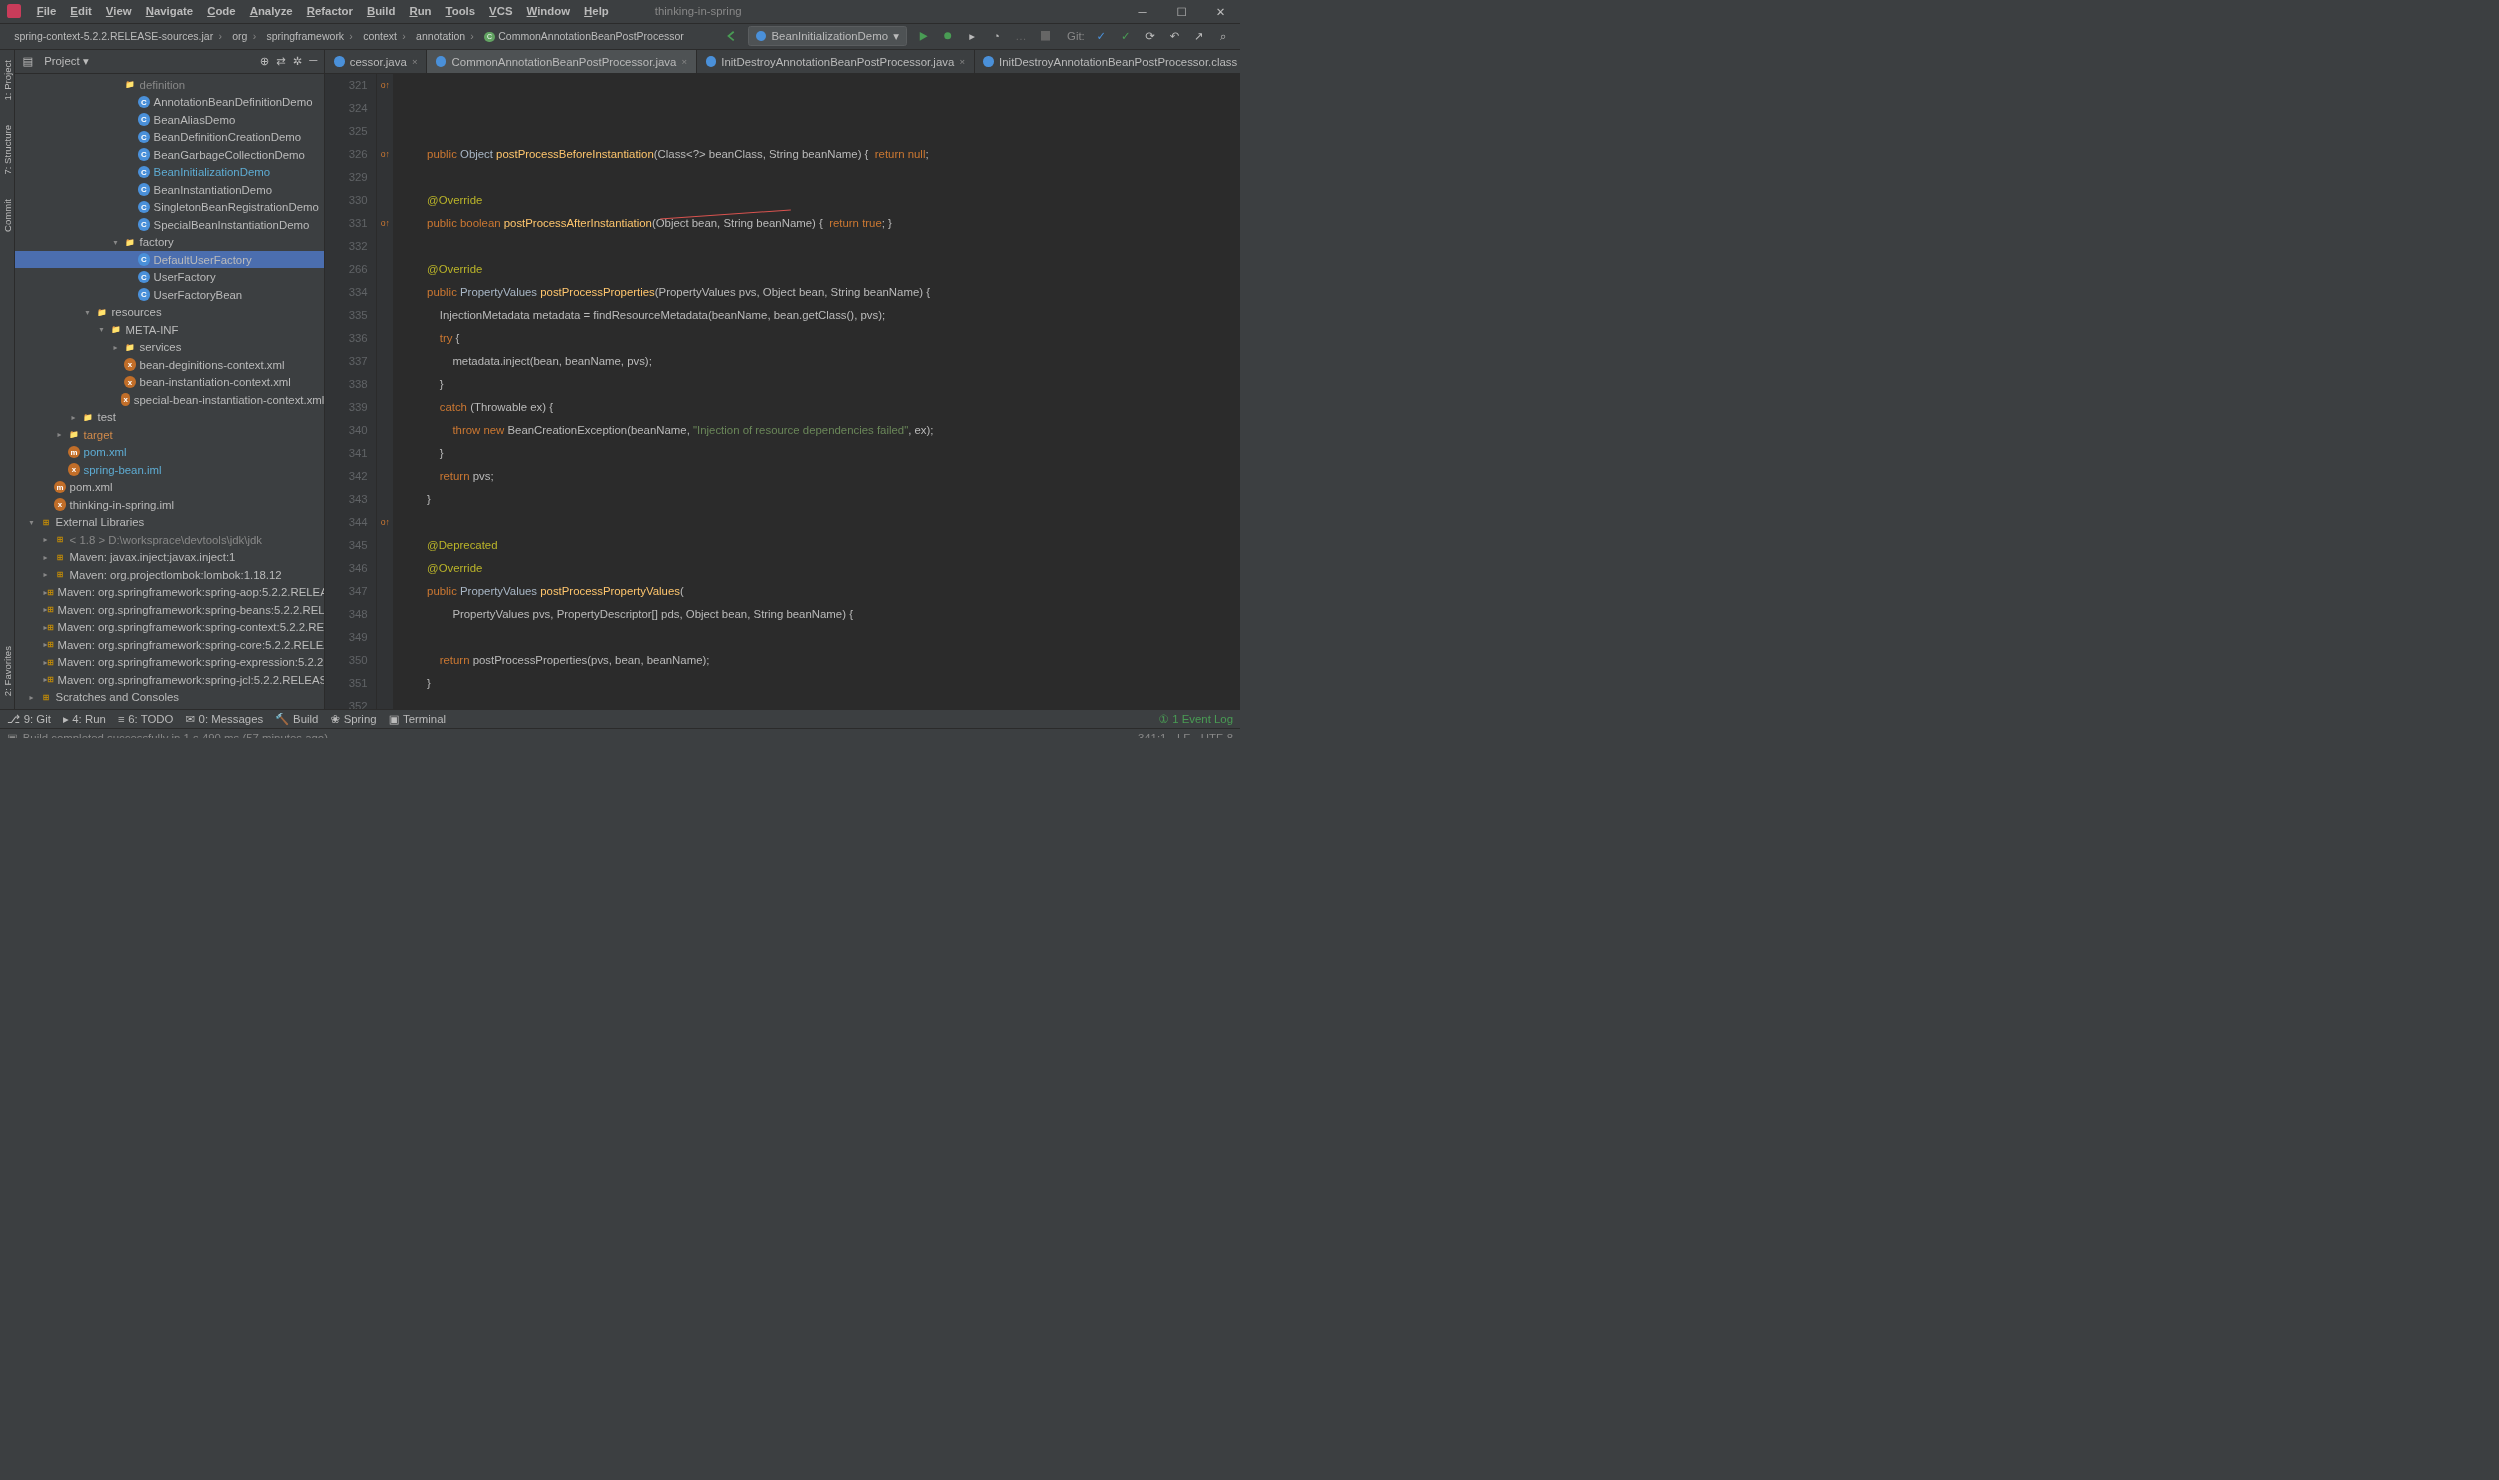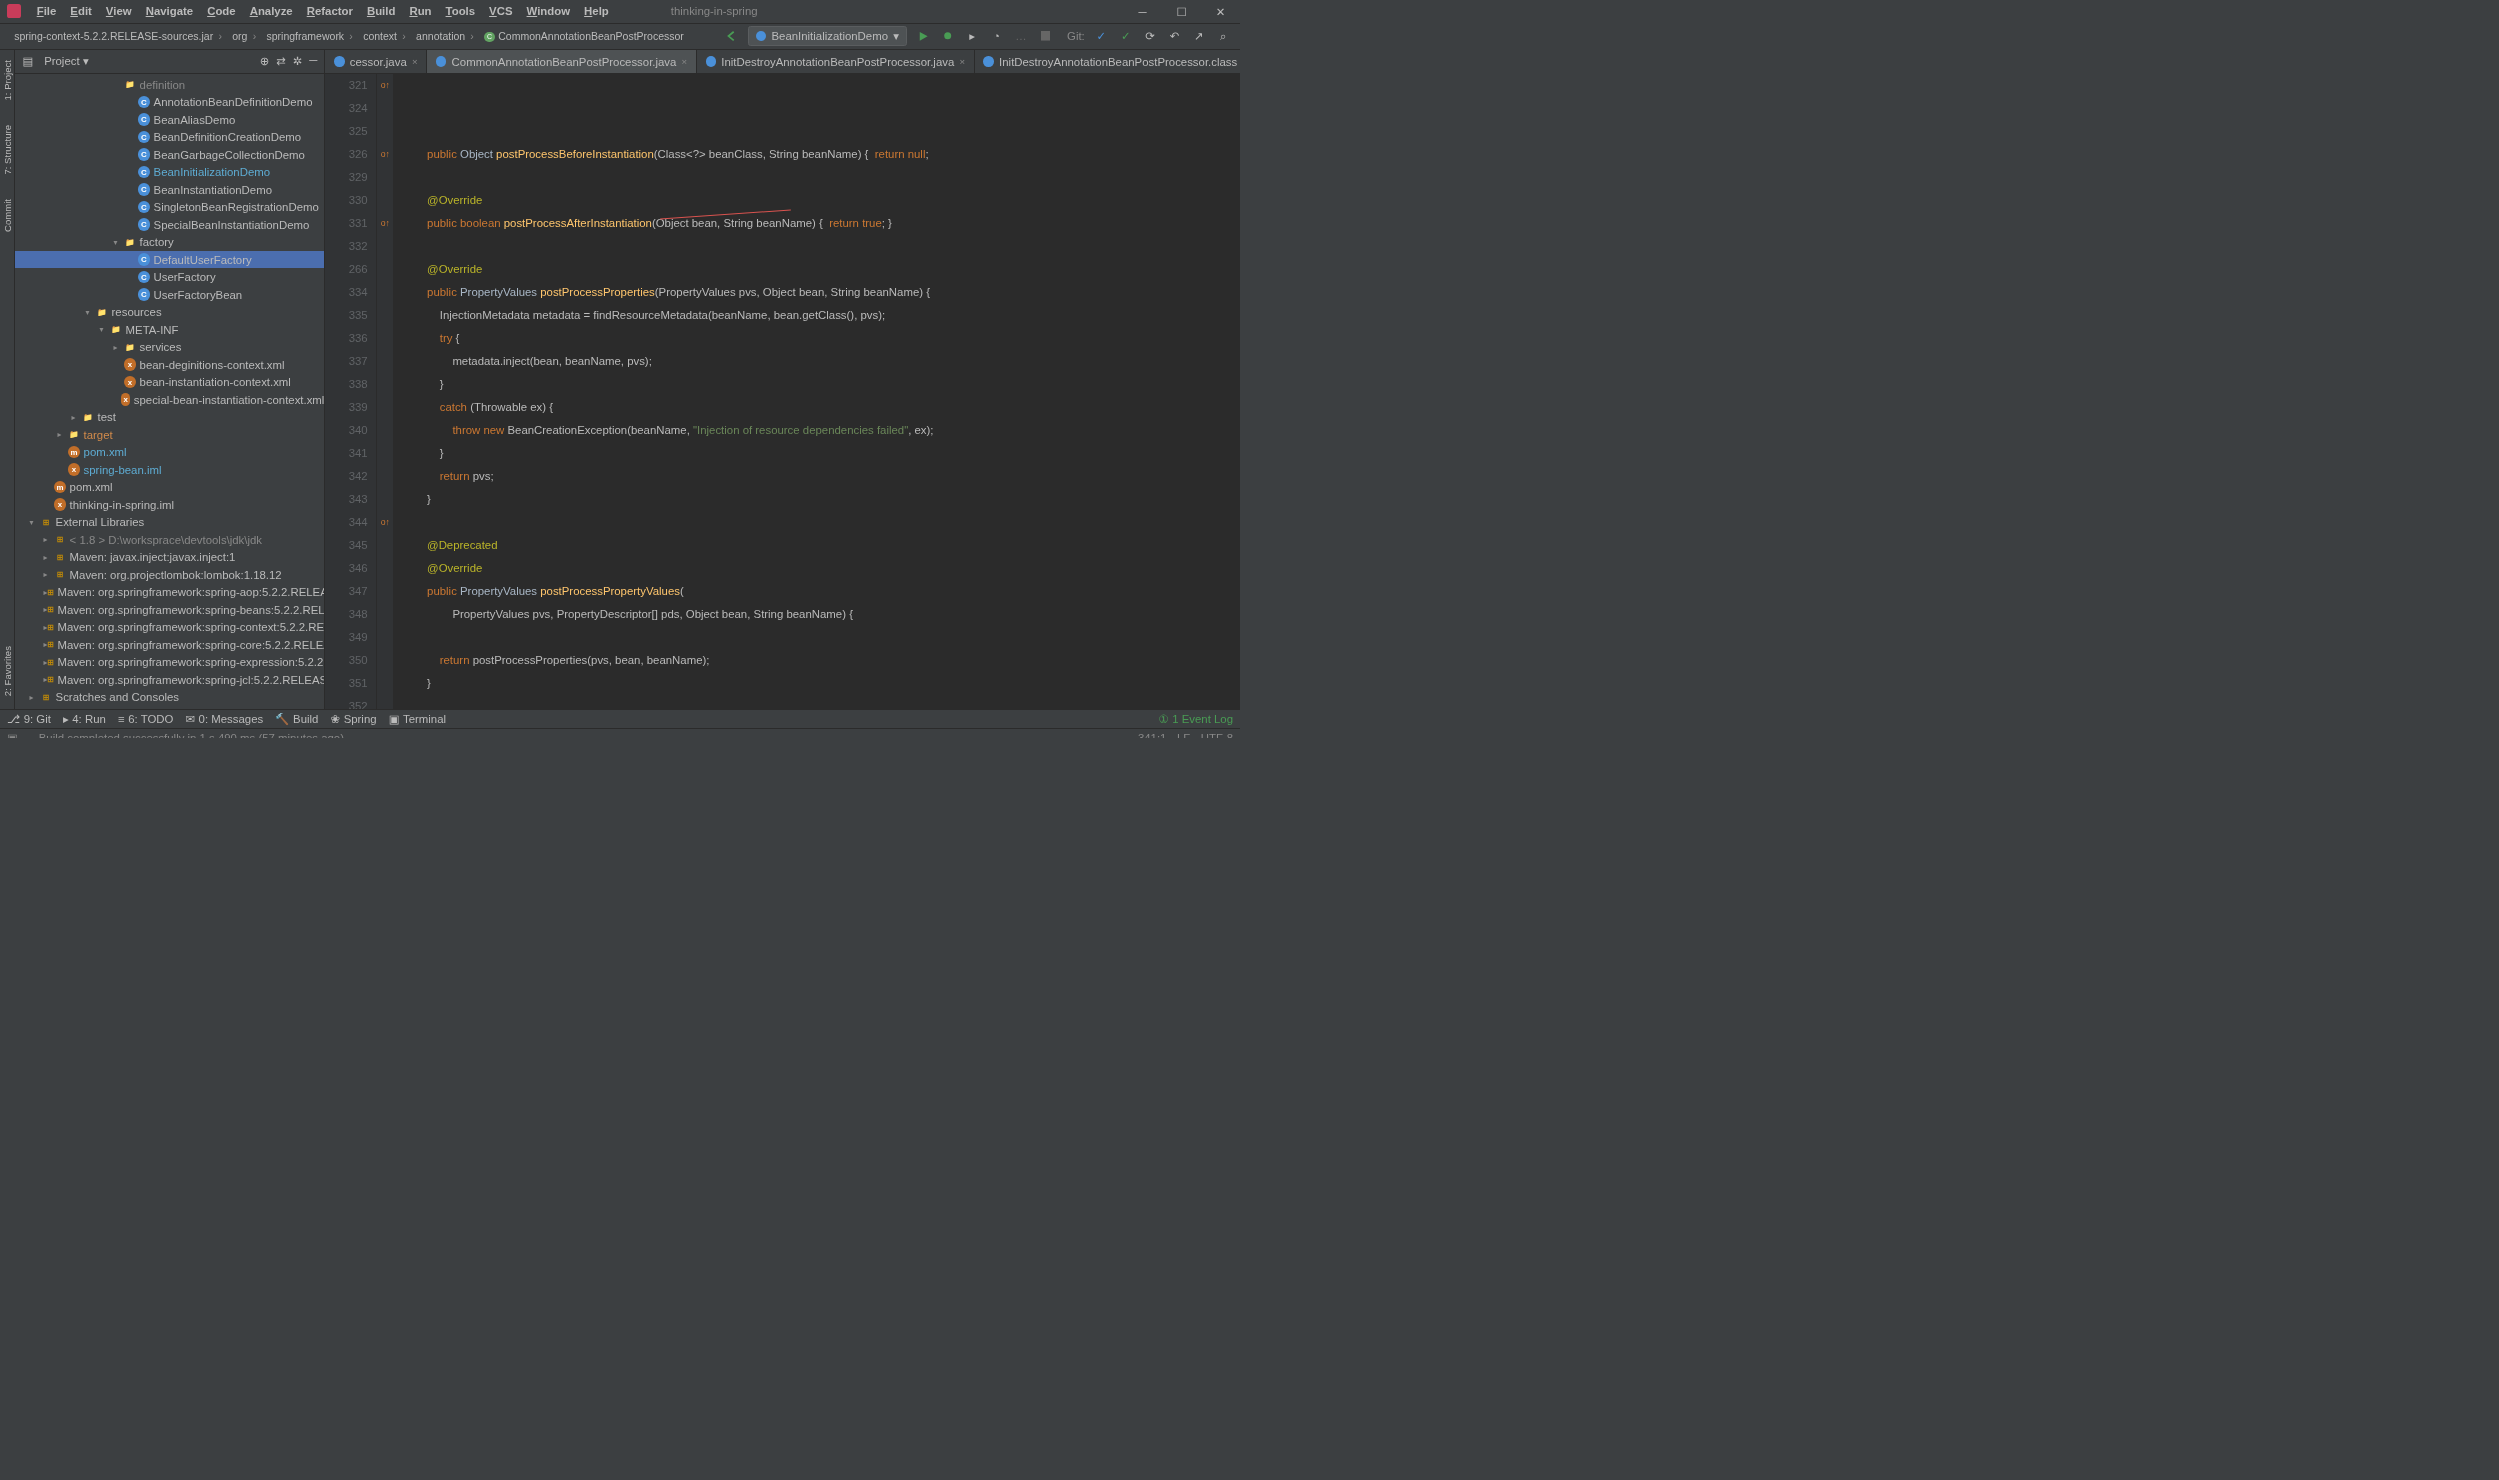--- a/index.html
+++ b/index.html
@@ -1,21 +1,21 @@
 <!DOCTYPE html>
 <html><head>
 <meta charset="utf-8">
 <style>
 *{margin:0;padding:0;box-sizing:border-box;font-family:'Segoe UI',Arial,sans-serif;font-size:11.4px;user-select:none}
 body{background:#3c3f41;color:#bbb;overflow:hidden;width:1240px;height:738px;position:relative}
 .menubar{height:23.6px;background:#3c3f41;display:flex;align-items:center;padding:0 7px;border-bottom:0.9px solid #2b2b2b}
 .menubar .logo{width:14px;height:14px;background:#c93c5a;border-radius:2.6px;margin-right:8.7px}
 .menubar .mitem{padding:0 7px;color:#bbb;cursor:pointer}
 .menubar .mitem u{text-decoration:underline}
-.menubar .title{margin-left:55px;color:#888}
+.menubar .title{margin-left:39px;color:#888}
 .winbtns{position:absolute;right:0;top:0;display:flex}
 .winbtn{width:39px;height:23.6px;display:flex;align-items:center;justify-content:center;color:#bbb;cursor:pointer}
 .toolbar{height:26px;background:#3c3f41;display:flex;align-items:center;border-bottom:0.9px solid #2b2b2b;padding:0 9px}
 .crumb{padding:0 5.2px;color:#bbb;cursor:pointer;font-size:10.5px}
 .crumb.sep::after{content:'›';margin-left:5.2px;color:#888}
 .crumb .cicon{display:inline-block;width:10.5px;height:10.5px;background:#62a362;border-radius:5.2px;margin-right:3.5px;vertical-align:middle;font-size:7px;color:#fff;text-align:center;line-height:10.5px}
 .toolbar-right{margin-left:auto;display:flex;align-items:center;gap:8.7px}
 .runcfg{background:#4e5254;border:0.9px solid #5a5d5f;border-radius:2.6px;padding:1.7px 7px;display:flex;align-items:center;gap:5.2px;cursor:pointer}
 .runcfg .ricon{width:10.5px;height:10.5px;background:#4a90d9;border-radius:5.2px}
 .tbtn{width:15.7px;height:15.7px;cursor:pointer;display:flex;align-items:center;justify-content:center}
@@ -456,20 +456,20 @@
   <span class="bbtn">≡ <span>6: TODO</span></span>
   <span class="bbtn">✉ <span>0: Messages</span></span>
   <span class="bbtn">🔨 <span>Build</span></span>
   <span class="bbtn">❀ <span>Spring</span></span>
   <span class="bbtn">▣ <span>Terminal</span></span>
   <div style="margin-left:auto" class="bbtn eventlog">① <span>1 Event Log</span></div>
 </div>
 
 <div class="statusbar">
   <span>▣</span>
-  <span style="margin-left:21px">Build completed successfully in 1 s 490 ms (57 minutes ago)</span>
+  <span style="margin-left:5px">Build completed successfully in 1 s 490 ms (57 minutes ago)</span>
   <div class="right">
     <span>341:1</span>
     <span>LF</span>
     <span>UTF-8</span>
   </div>
 </div>
 
 
 </body></html>

